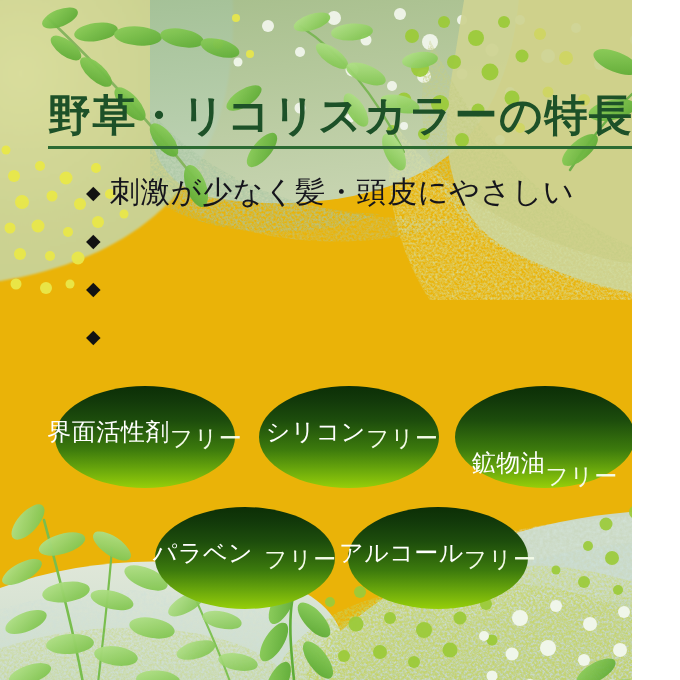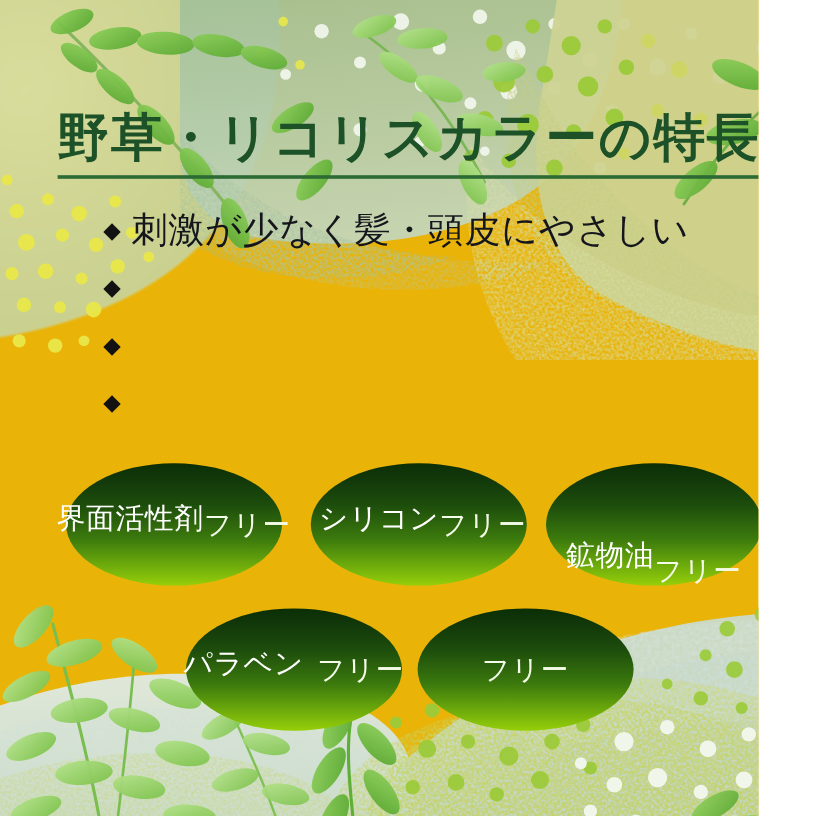--- a/index.html
+++ b/index.html
@@ -508,17 +508,18 @@
       <span class="badge-main">鉱物油</span>
       <span class="badge-sub">フリー</span>
     </div>
 
     <div class="badge" id="badge-3">
       <span class="badge-main">パラベン</span>
       <span class="badge-sub">フリー</span>
     </div>
 
     <div class="badge" id="badge-4">
+      <span class="badge-main">アルコール</span>
       <span class="badge-sub">フリー</span>
     </div>
 
   </div>
 </div>
 
 </body></html>

